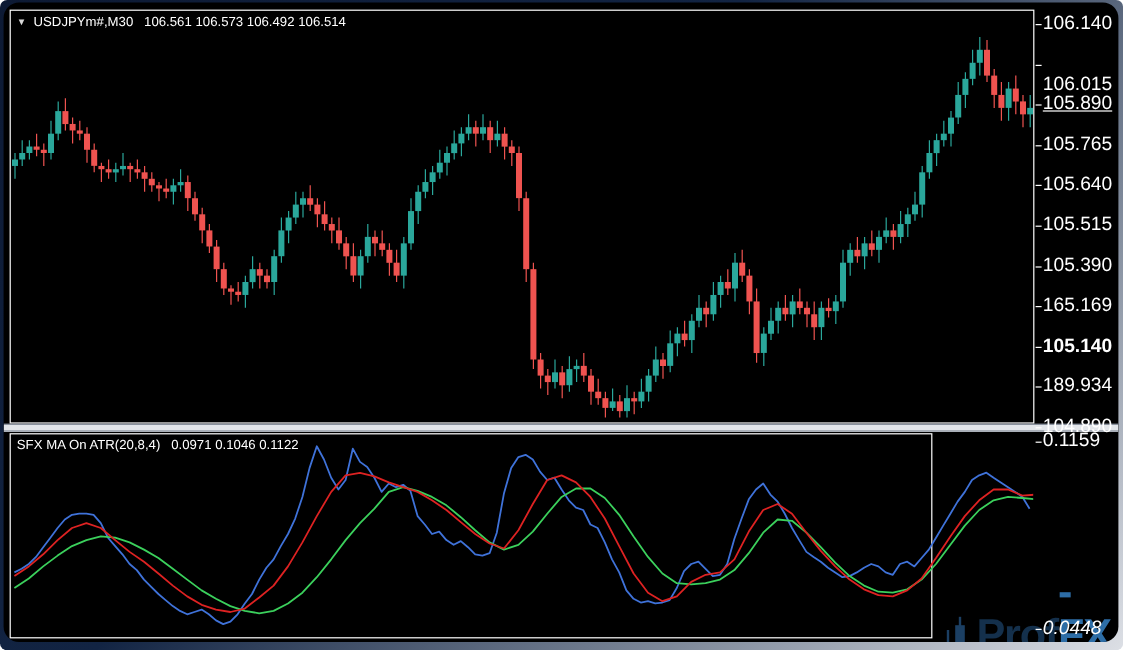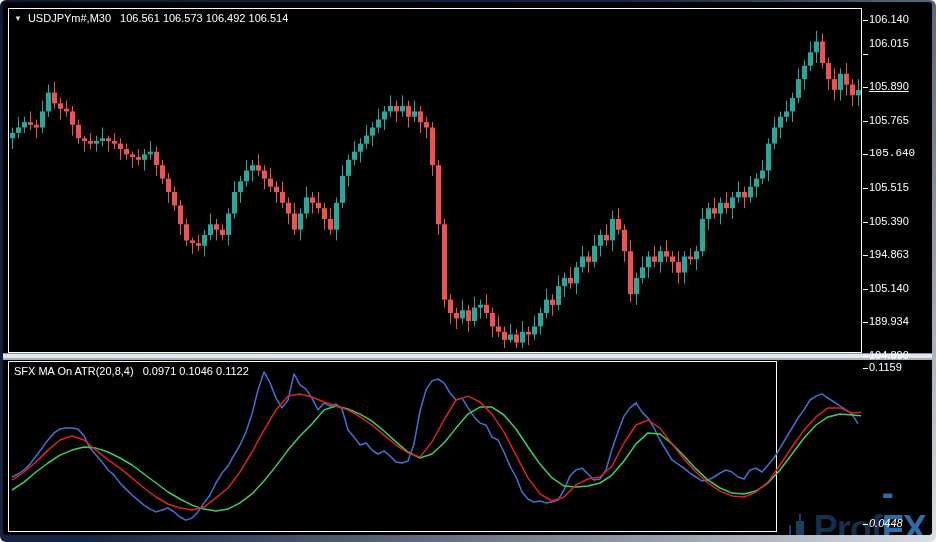--- a/index.html
+++ b/index.html
@@ -1,35 +1,35 @@
 <!DOCTYPE html>
 <html><head>
 <meta charset="utf-8">
 <style>
   html,body{margin:0;padding:0;}
   body{width:936px;height:542px;position:relative;background:#ffffff;
        font-family:"Liberation Sans",sans-serif;overflow:hidden;}
   .frame{position:absolute;inset:0;border-radius:6px;
          background:linear-gradient(135deg,#0d1a34 0%,#122443 42%,#7c8798 74%,#dcdfe5 100%);}
   .content{position:absolute;left:3px;top:2px;right:4px;bottom:7px;
-           background:#000;border-radius:3px;overflow:hidden;}
+           background:#000;border-radius:13px;overflow:hidden;}
   .panel{position:absolute;background:#000;border:1px solid #ffffff;box-sizing:border-box;}
   #main-panel{left:5px;top:6px;width:854px;height:345px;}
   #sub-panel{left:5px;top:359px;width:769px;height:171px;}
   #main-svg,#sub-svg{position:absolute;left:0;top:0;display:block;}
   .chart-title{position:absolute;left:5px;top:3px;color:#ffffff;font-size:11px;
                line-height:13px;white-space:nowrap;z-index:3;}
   .chart-title .tri{color:#d9d9d9;font-size:8px;margin-right:6px;vertical-align:1px;cursor:pointer;}
   .chart-title .ohlc{margin-left:9px;}
   .separator{position:absolute;left:0;top:351px;width:929px;height:7px;
              background:linear-gradient(180deg,#8a929e 0,#8a929e 1px,#e3e6ea 1px,#e3e6ea 5px,#a9afb8 5px,#a9afb8 7px);
              cursor:row-resize;}
   #axis-layer{position:absolute;inset:0;z-index:6;}
   .tick{position:absolute;width:5px;height:1px;background:#ffffff;}
-  .tick-label{position:absolute;left:866px;color:#ffffff;font-size:11px;line-height:13px;white-space:nowrap;}
+  .tick-label{position:absolute;left:866px;color:#ffffff;font-size:16px;line-height:13px;white-space:nowrap;}
   .watermark{position:absolute;left:783px;top:483px;width:150px;height:62px;z-index:4;
              display:flex;align-items:flex-end;}
   .wm-bars{margin-right:2px;margin-bottom:2px;}
   .wm-text{font-weight:bold;font-size:36px;line-height:36px;letter-spacing:-1px;}
   .wm1{color:#14304c;}
   .wm2{color:#2d6da6;}
 </style>
 </head>
 <body>
 
@@ -348,35 +348,35 @@
         <rect x="13" y="3" width="2" height="8" fill="#1b3f63"></rect>
       </svg>
       <span class="wm-text wm1">Prof</span>
       <span class="wm-text wm2">-FX</span>
     </div>
 
     <div id="axis-layer">
         <div class="tick" style="left: 860px; top: 18px;"></div>
         <div class="tick-label" style="top: 11px;">106.140</div>
         <div class="tick" style="left: 860px; top: 51.6px;"></div>
-        <div class="tick-label" style="top: 35px;">106.015</div>
+        <div class="tick-label" style="top: 62px;">106.015</div>
         <div class="tick" style="left: 860px; top: 85.2px;"></div>
         <div class="tick-label" style="top: 78.2px; text-decoration: underline;">105.890</div>
         <div class="tick" style="left: 860px; top: 118.8px;"></div>
         <div class="tick-label" style="top: 111.8px;">105.765</div>
         <div class="tick" style="left: 860px; top: 152.4px;"></div>
-        <div class="tick-label" style="top: 145.4px; font-family: Liberation Mono, monospace;">105.640</div>
+        <div class="tick-label" style="top: 145.4px;">105.640</div>
         <div class="tick" style="left: 860px; top: 186px;"></div>
         <div class="tick-label" style="top: 179px; text-align: center;">105.515</div>
         <div class="tick" style="left: 860px; top: 219.6px;"></div>
         <div class="tick-label" style="top: 212.6px;">105.390</div>
         <div class="tick" style="left: 860px; top: 253.2px;"></div>
-        <div class="tick-label" style="top: 246.2px;">194.863</div>
+        <div class="tick-label" style="top: 246.2px;">165.169</div>
         <div class="tick" style="left: 860px; top: 286.8px;"></div>
-        <div class="tick-label" style="top: 279.8px;">105.140</div>
+        <div class="tick-label" style="top: 279.8px; font-weight: bold;">105.140</div>
         <div class="tick" style="left: 860px; top: 320.4px;"></div>
         <div class="tick-label" style="top: 313.4px;">189.934</div>
         <div class="tick" style="left: 860px; top: 354px;"></div>
         <div class="tick-label" style="top: 347px;">104.890</div>
         <div class="tick" style="left: 860px; top: 366px;"></div>
         <div class="tick-label" style="top: 359px;">0.1159</div>
         <div class="tick" style="left: 860px; top: 522px;"></div>
         <div class="tick-label" style="top: 515px; font-style: italic;">0.0448</div>
       </div>
   </div>

